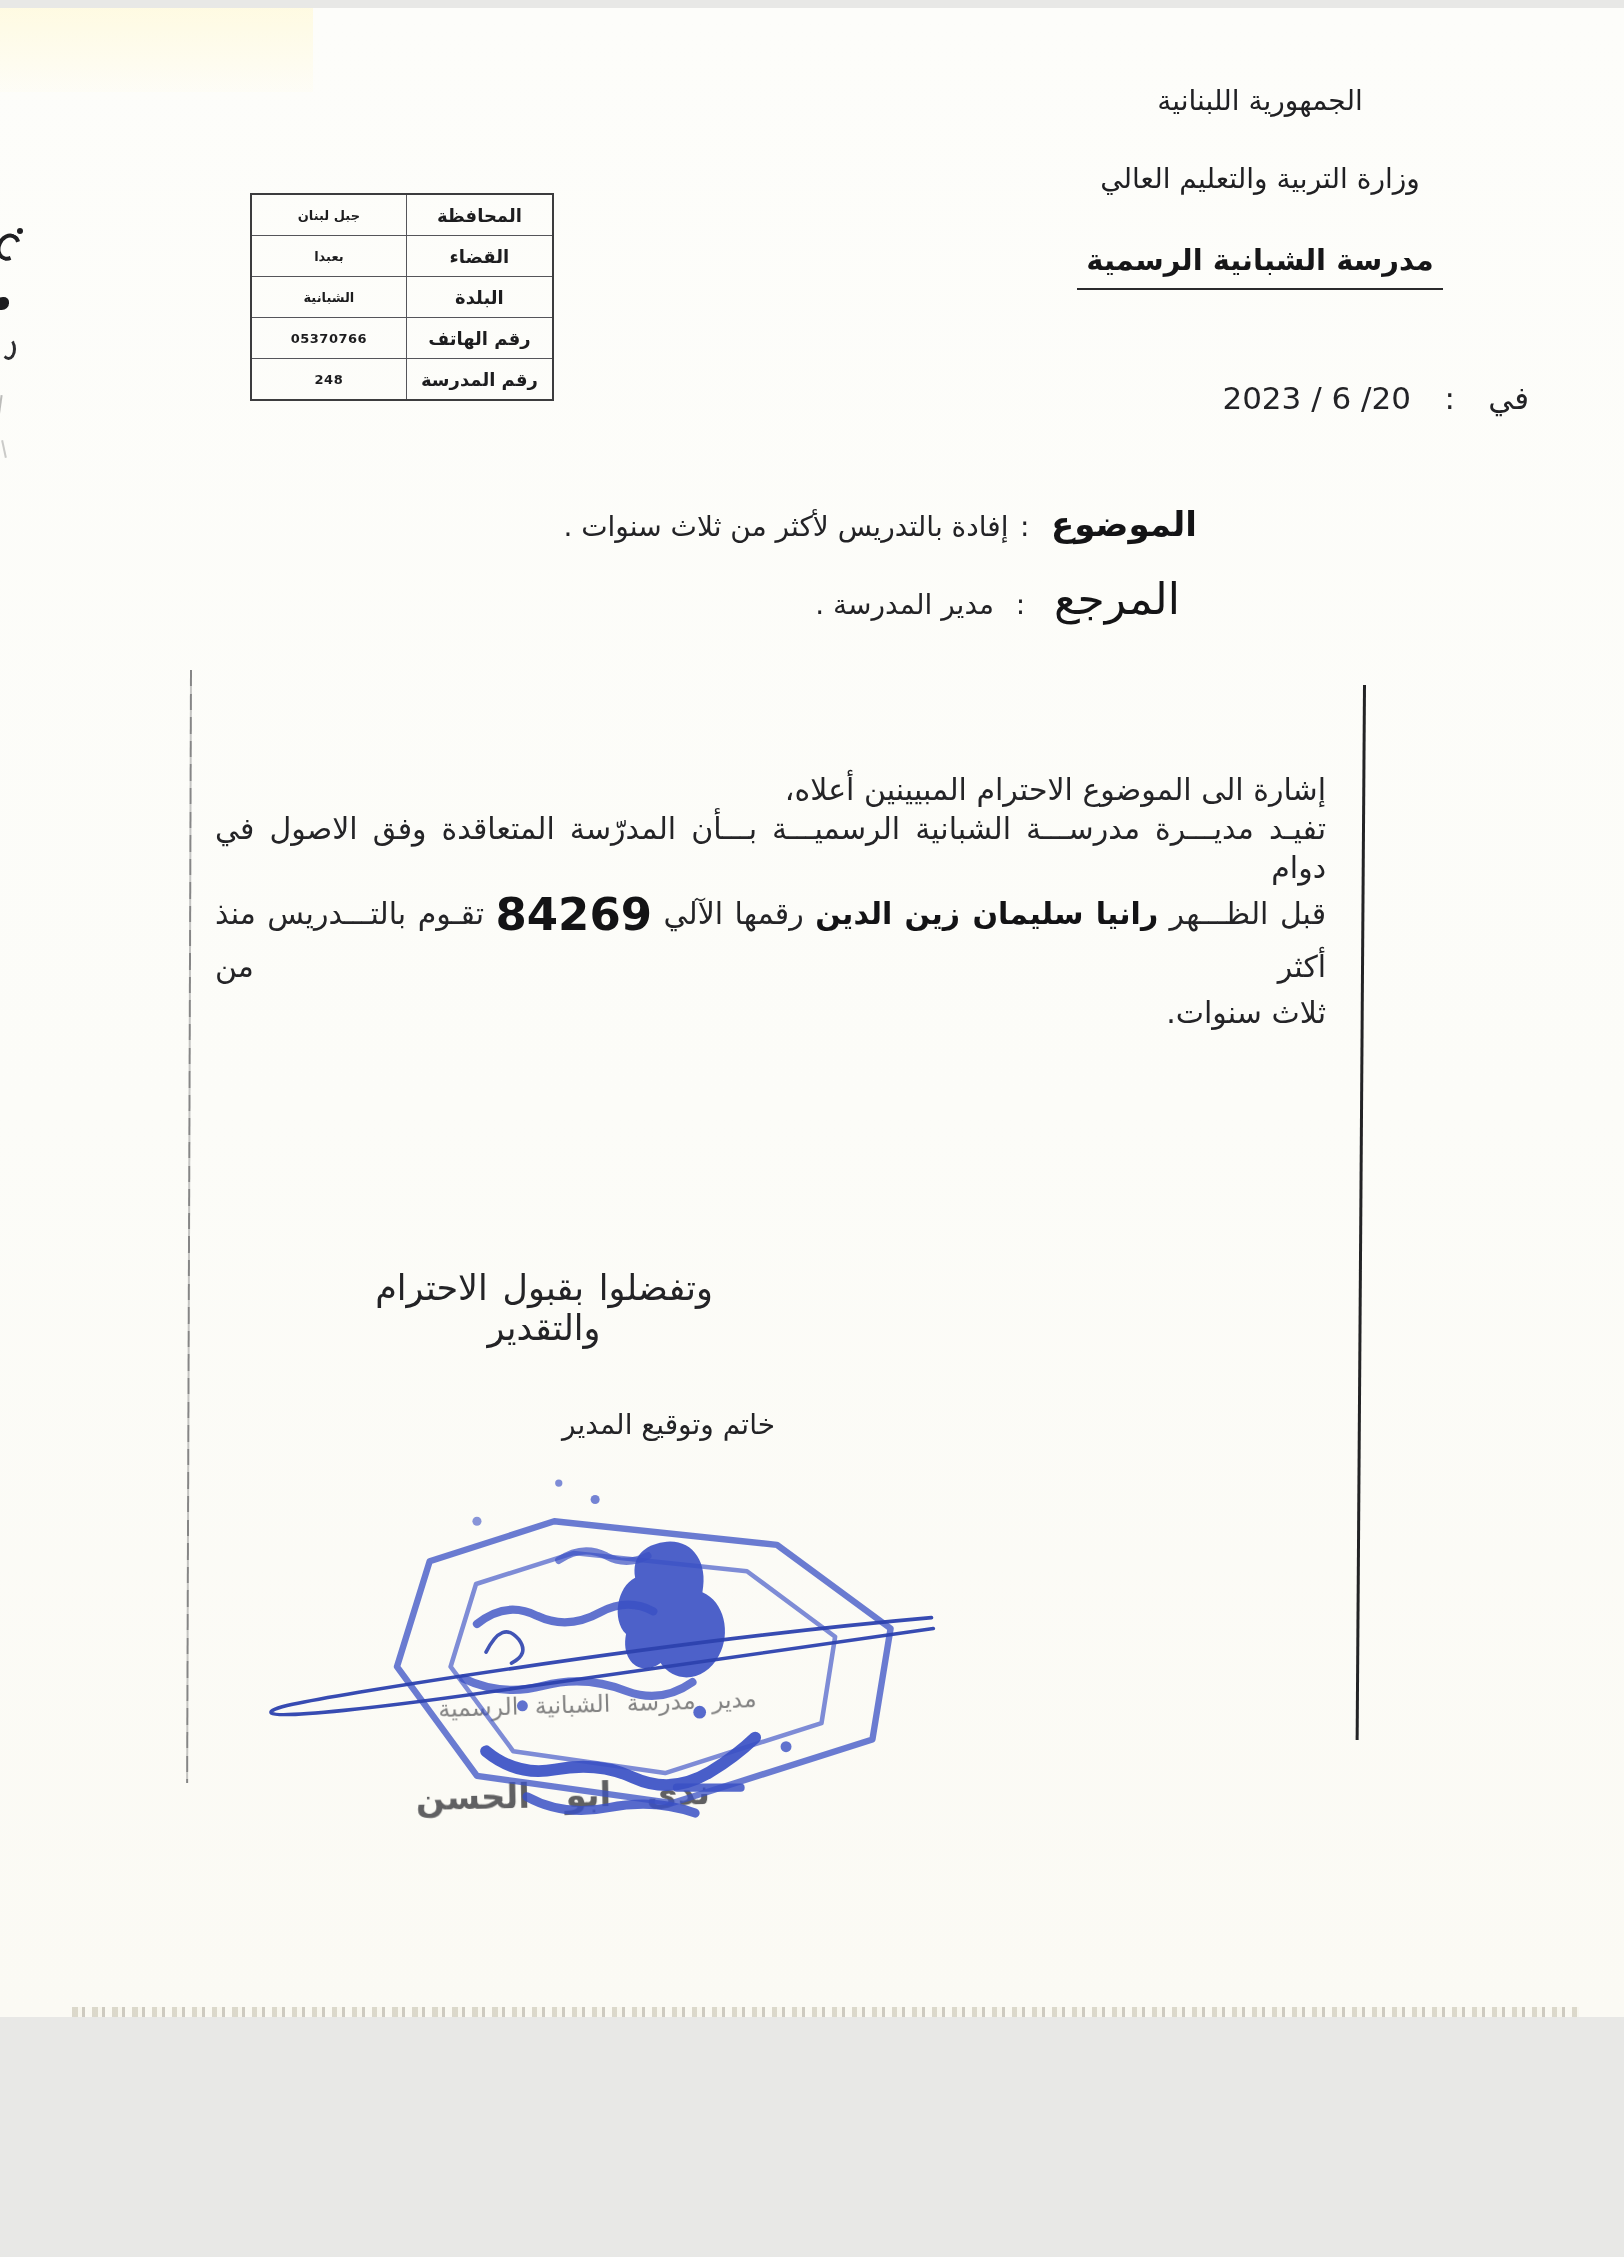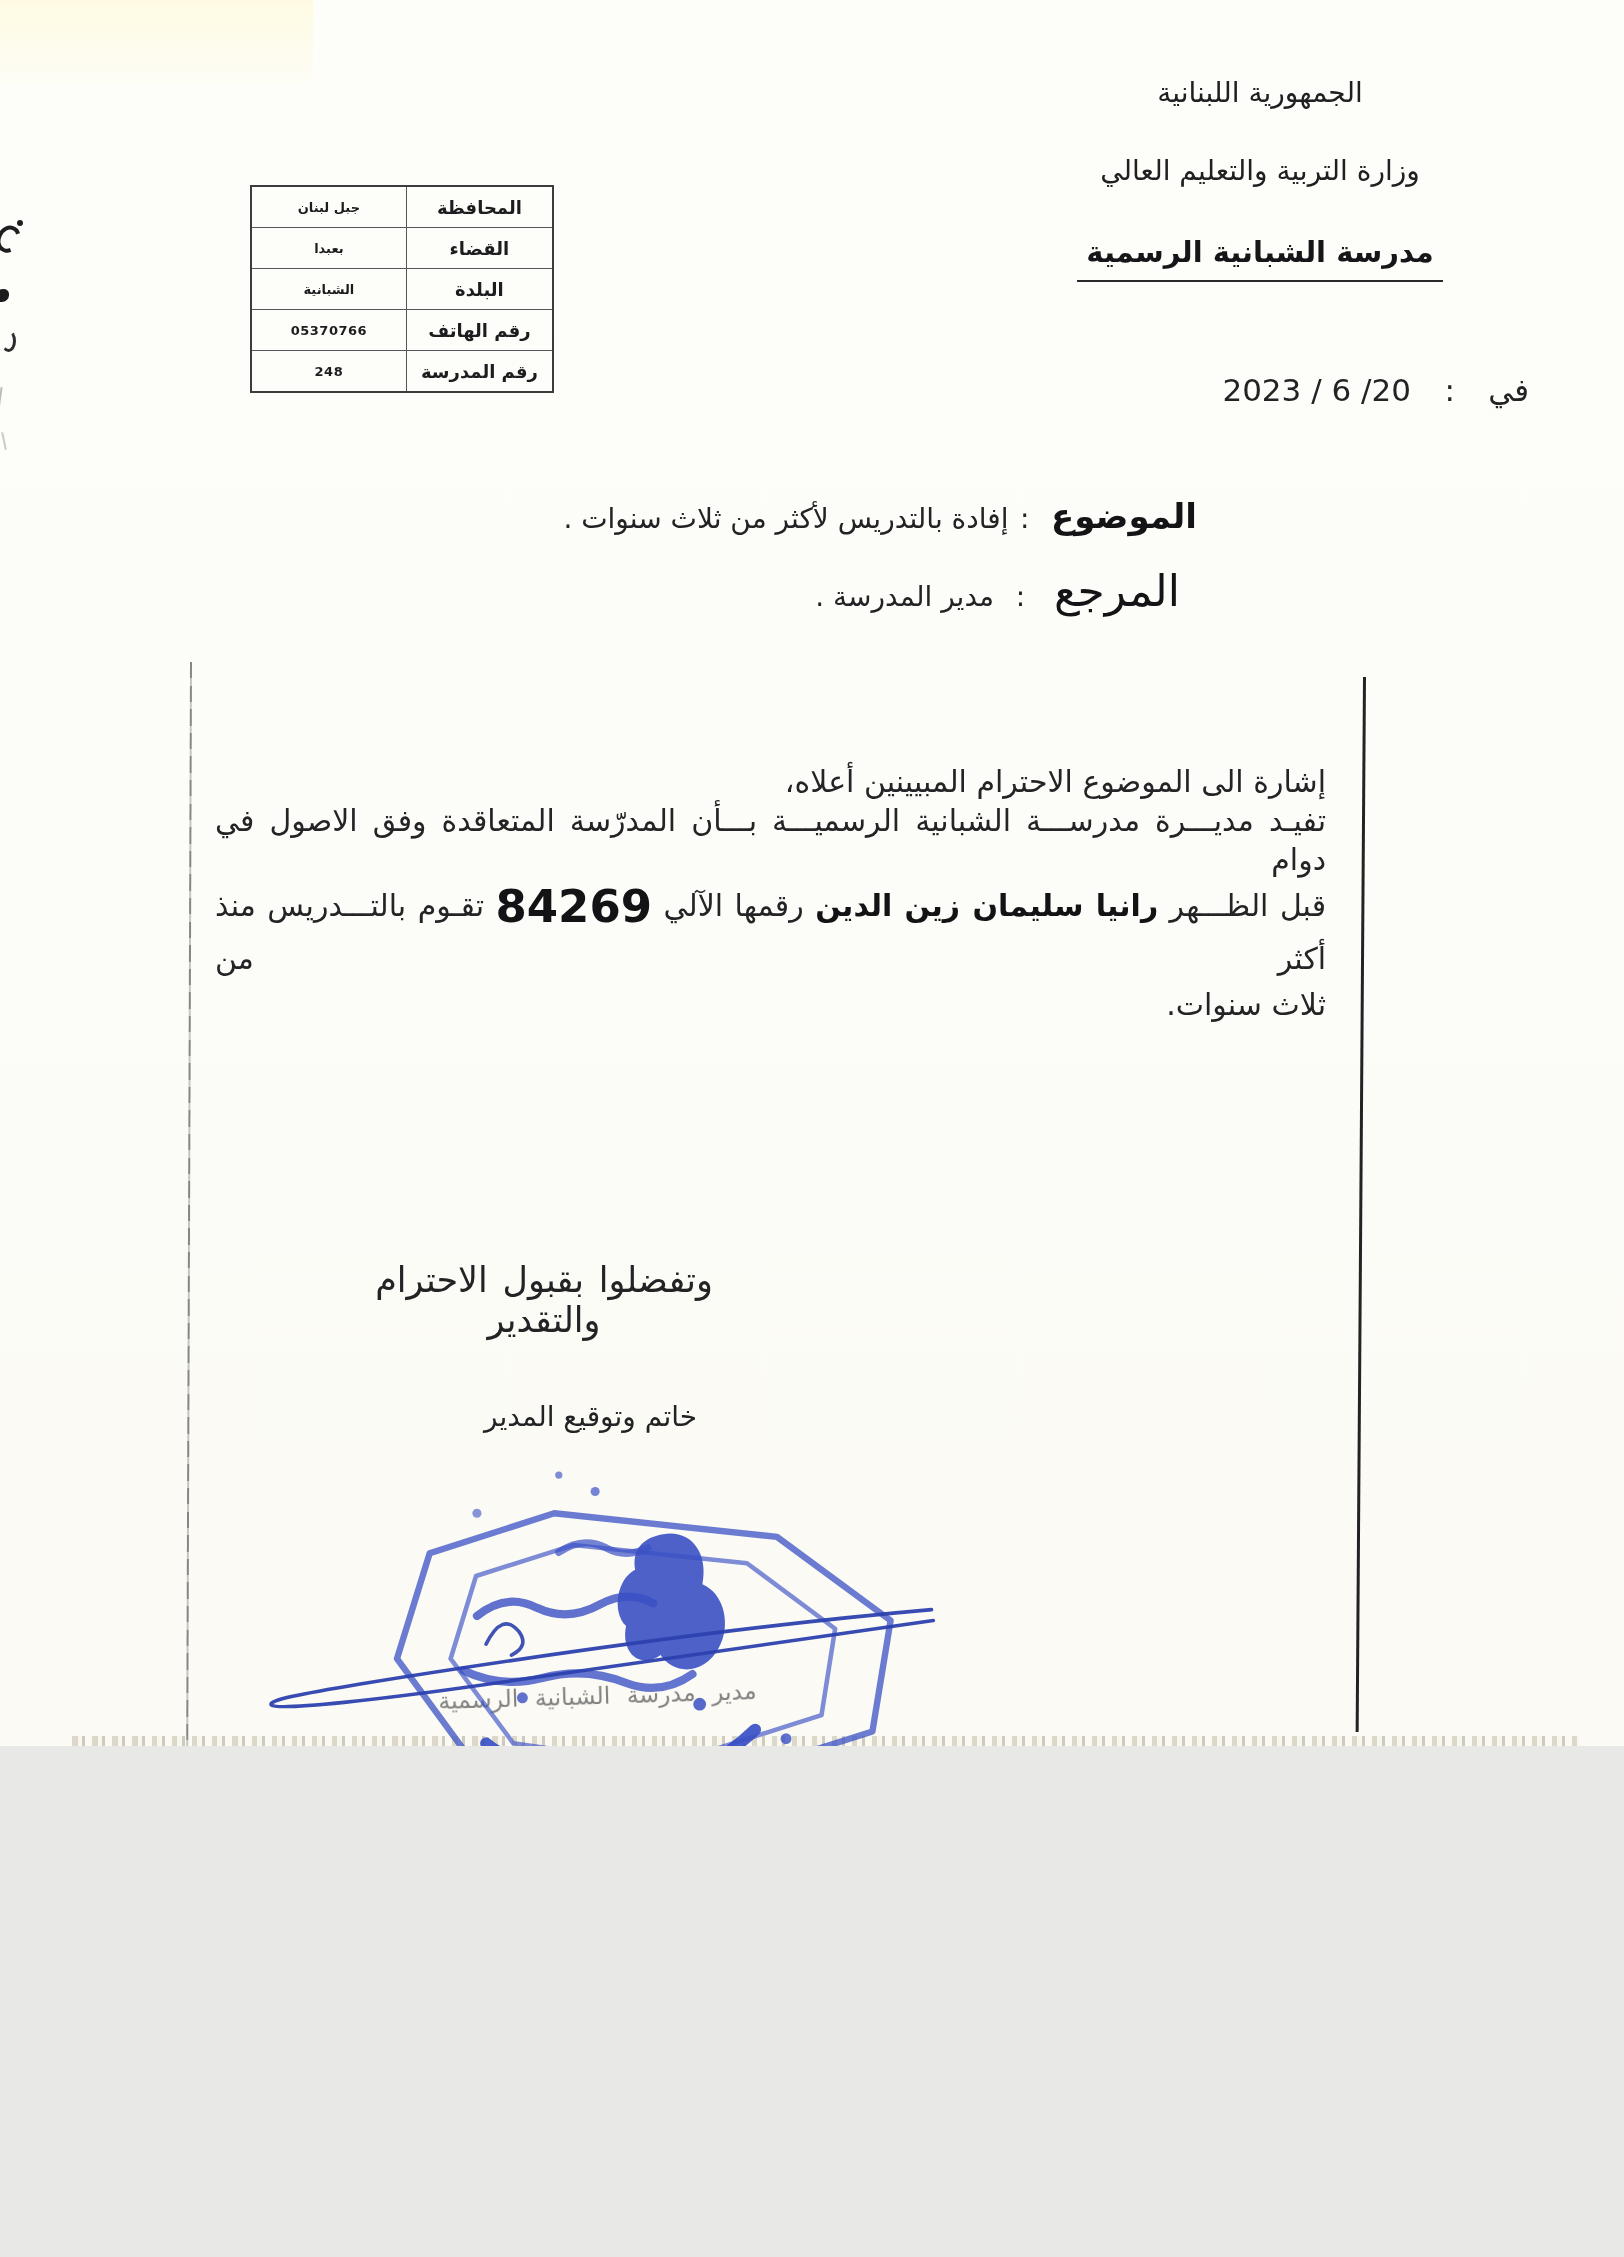--- a/index.html
+++ b/index.html
@@ -1,19 +1,19 @@
 <!DOCTYPE html>
 <html lang="ar" dir="rtl" style="font-size:14.5px"><head>
 <meta charset="utf-8">
 <style>
   html,body{margin:0;padding:0;background:#e8e8e6;}
   .page{
     position:relative;
-    width:1625px;height:1746px;
-    margin:0 auto;
+    width:1625px;height:2009px;
+    margin:8px auto;
     background:linear-gradient(180deg,#fdfdfa 0%,#fcfcf8 55%,#fbfaf4 100%);
     overflow:hidden;
     font-family:"DejaVu Sans",sans-serif;
     color:#232326;
     direction:rtl;
   }
   
   .corner-smudge{position:absolute;left:0;top:0;width:314px;height:84px;
     background:linear-gradient(180deg,rgba(255,250,222,.85),rgba(255,252,236,.25));}
   .edge-marks{position:absolute;left:-5.5px;top:225px;width:42px;height:245px;}
@@ -57,21 +57,21 @@
   .body-text{position:absolute;left:216px;top:762px;width:1111px;font-size:30px;line-height:1.3;color:#242427;}
   .body-text p{margin:0;}
   .p1{text-align:right;margin:0 36px 33px 0;}
   .p2{text-align:justify;text-align-last:justify;text-justify:inter-word;margin-bottom:25.5px;}
   .p3{text-align:justify;text-align-last:justify;text-justify:inter-word;margin-bottom:22px;line-height:53px;}
   .p3 .name{font-weight:bold;color:#131315;}
   .p3 .num{font-size:45px;font-weight:bold;line-height:1;vertical-align:-6.4px;letter-spacing:0.9px;color:#131315;}
   .p4{text-align:right;margin-right:45px;}
   
   .closing{position:absolute;left:345px;top:1260px;width:400px;font-size:35px;text-align:center;word-spacing:3.6px;}
-  .stamp-caption{position:absolute;left:485px;top:1400px;width:291px;font-size:28px;text-align:left;}
+  .stamp-caption{position:absolute;left:485px;top:1400px;width:291px;font-size:28px;text-align:right;}
   .faded-title{position:absolute;left:344px;top:1682px;width:509px;font-size:23.6px;color:#4e4e50;
     opacity:.7;transform:rotate(-1.8deg);text-align:center;word-spacing:9px;filter:blur(0.4px);z-index:1;}
   .signer-name{position:absolute;left:355px;top:1767px;width:418px;font-size:34px;font-weight:bold;color:#3f3f42;
     opacity:.82;transform:rotate(-1.2deg);text-align:center;word-spacing:23.6px;letter-spacing:1.8px;filter:blur(0.3px);z-index:1;}
   .stamp-wrap{position:absolute;left:205px;top:1466px;width:755px;height:400px;z-index:2;}
 </style>
 </head>
 <body>
 
 <div class="page">

